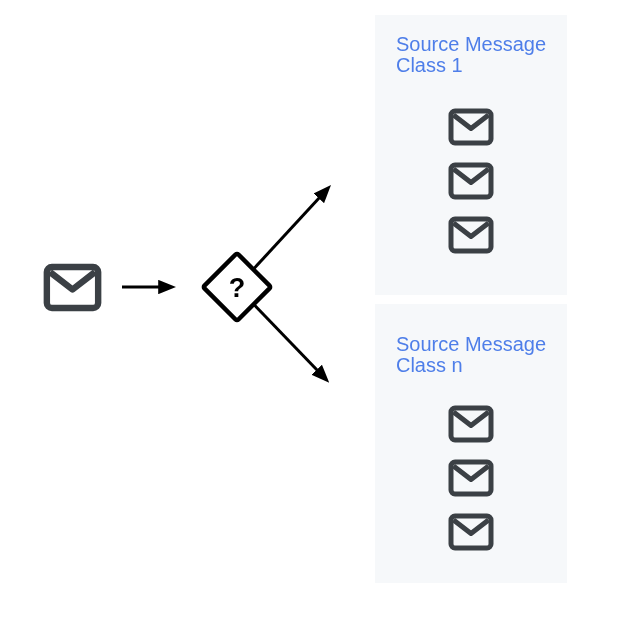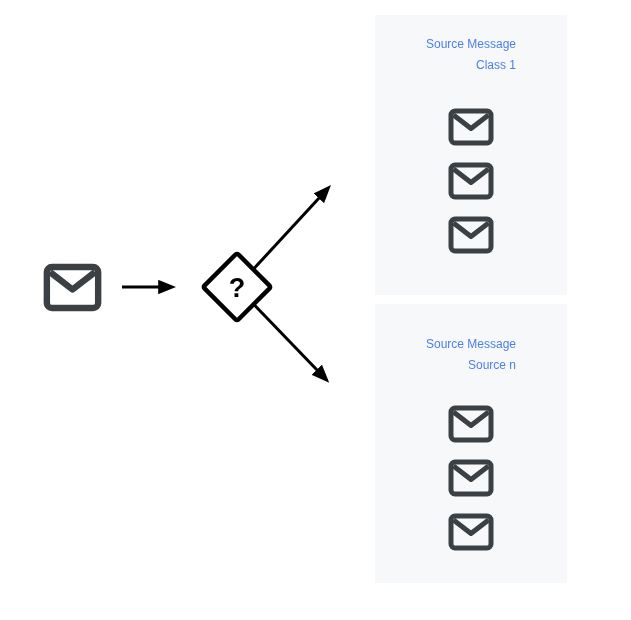--- a/index.html
+++ b/index.html
@@ -36,23 +36,23 @@
     background: #f6f8fa;
     box-sizing: border-box;
     display: flex;
     flex-direction: column;
     align-items: center;
   }
   .panel--top { top: 15px; height: 280px; padding-top: 19px; }
   .panel--bottom { top: 304px; height: 279px; padding-top: 30px; }
 
   .panel-header {
-    text-align: right;
+    text-align: left;
     color: #4e7ee9;
-    font-size: 12px;
+    font-size: 20px;
     line-height: 21px;
     white-space: nowrap;
   }
   .panel-class { font-weight: 400; }
 
   .icon-stack { display: flex; flex-direction: column; align-items: center; gap: 16px; }
   .panel--top .icon-stack { margin-top: 32px; }
   .panel--bottom .icon-stack { margin-top: 29px; }
 
   .mail-stroke { fill: none; stroke: #3b4045; }
@@ -99,21 +99,21 @@
   <svg class="mail-icon" width="46" height="38" viewBox="0 0 46 38" aria-hidden="true">
     <rect class="mail-stroke" x="3" y="3" width="40" height="32" rx="4" stroke-width="5"></rect>
     <path class="mail-stroke" d="M5.5 7 L23 20.5 L40.5 7" stroke-width="5" stroke-linejoin="round"></path>
   </svg>
 </div>
   </div>
 
   <div class="panel panel--bottom">
     <div class="panel-header">
       <div>Source Message</div>
-      <div class="panel-class">Source n</div>
+      <div class="panel-class">Class n</div>
     </div>
     <div class="icon-stack">
   <svg class="mail-icon" width="46" height="38" viewBox="0 0 46 38" aria-hidden="true">
     <rect class="mail-stroke" x="3" y="3" width="40" height="32" rx="4" stroke-width="5"></rect>
     <path class="mail-stroke" d="M5.5 7 L23 20.5 L40.5 7" stroke-width="5" stroke-linejoin="round"></path>
   </svg>
 
   <svg class="mail-icon" width="46" height="38" viewBox="0 0 46 38" aria-hidden="true">
     <rect class="mail-stroke" x="3" y="3" width="40" height="32" rx="4" stroke-width="5"></rect>
     <path class="mail-stroke" d="M5.5 7 L23 20.5 L40.5 7" stroke-width="5" stroke-linejoin="round"></path>

